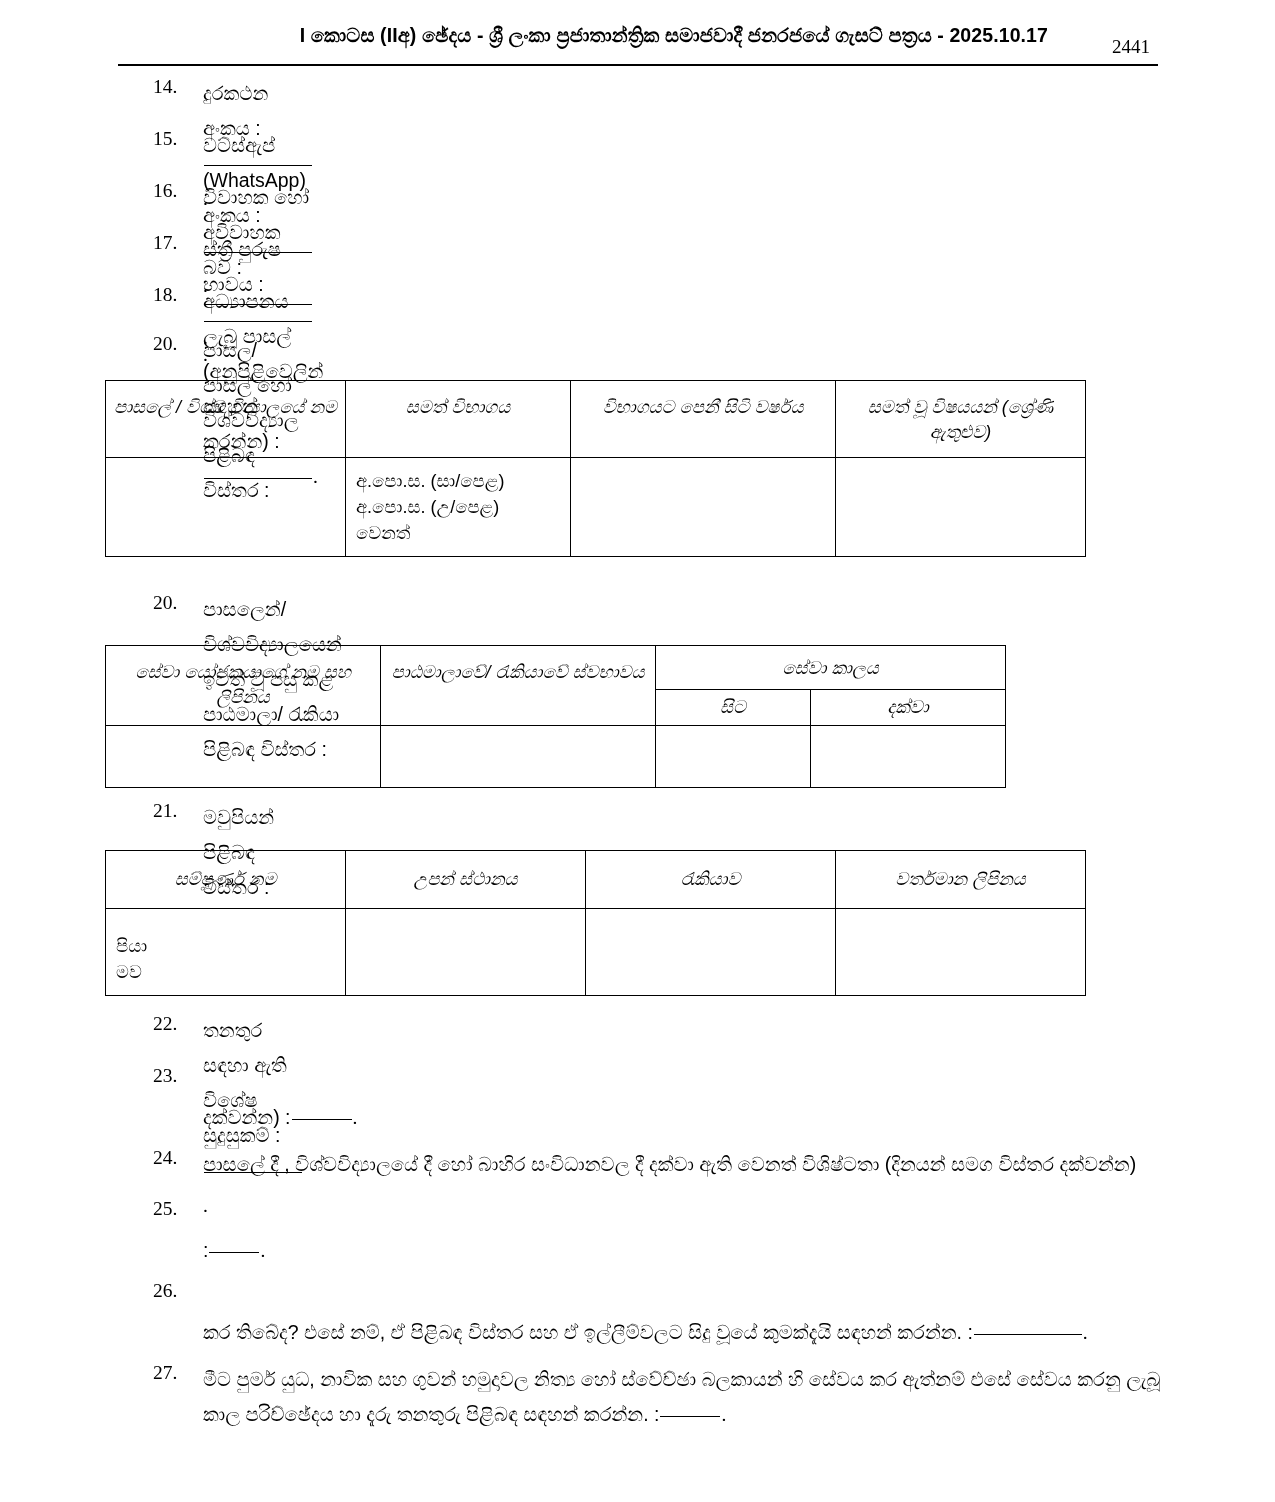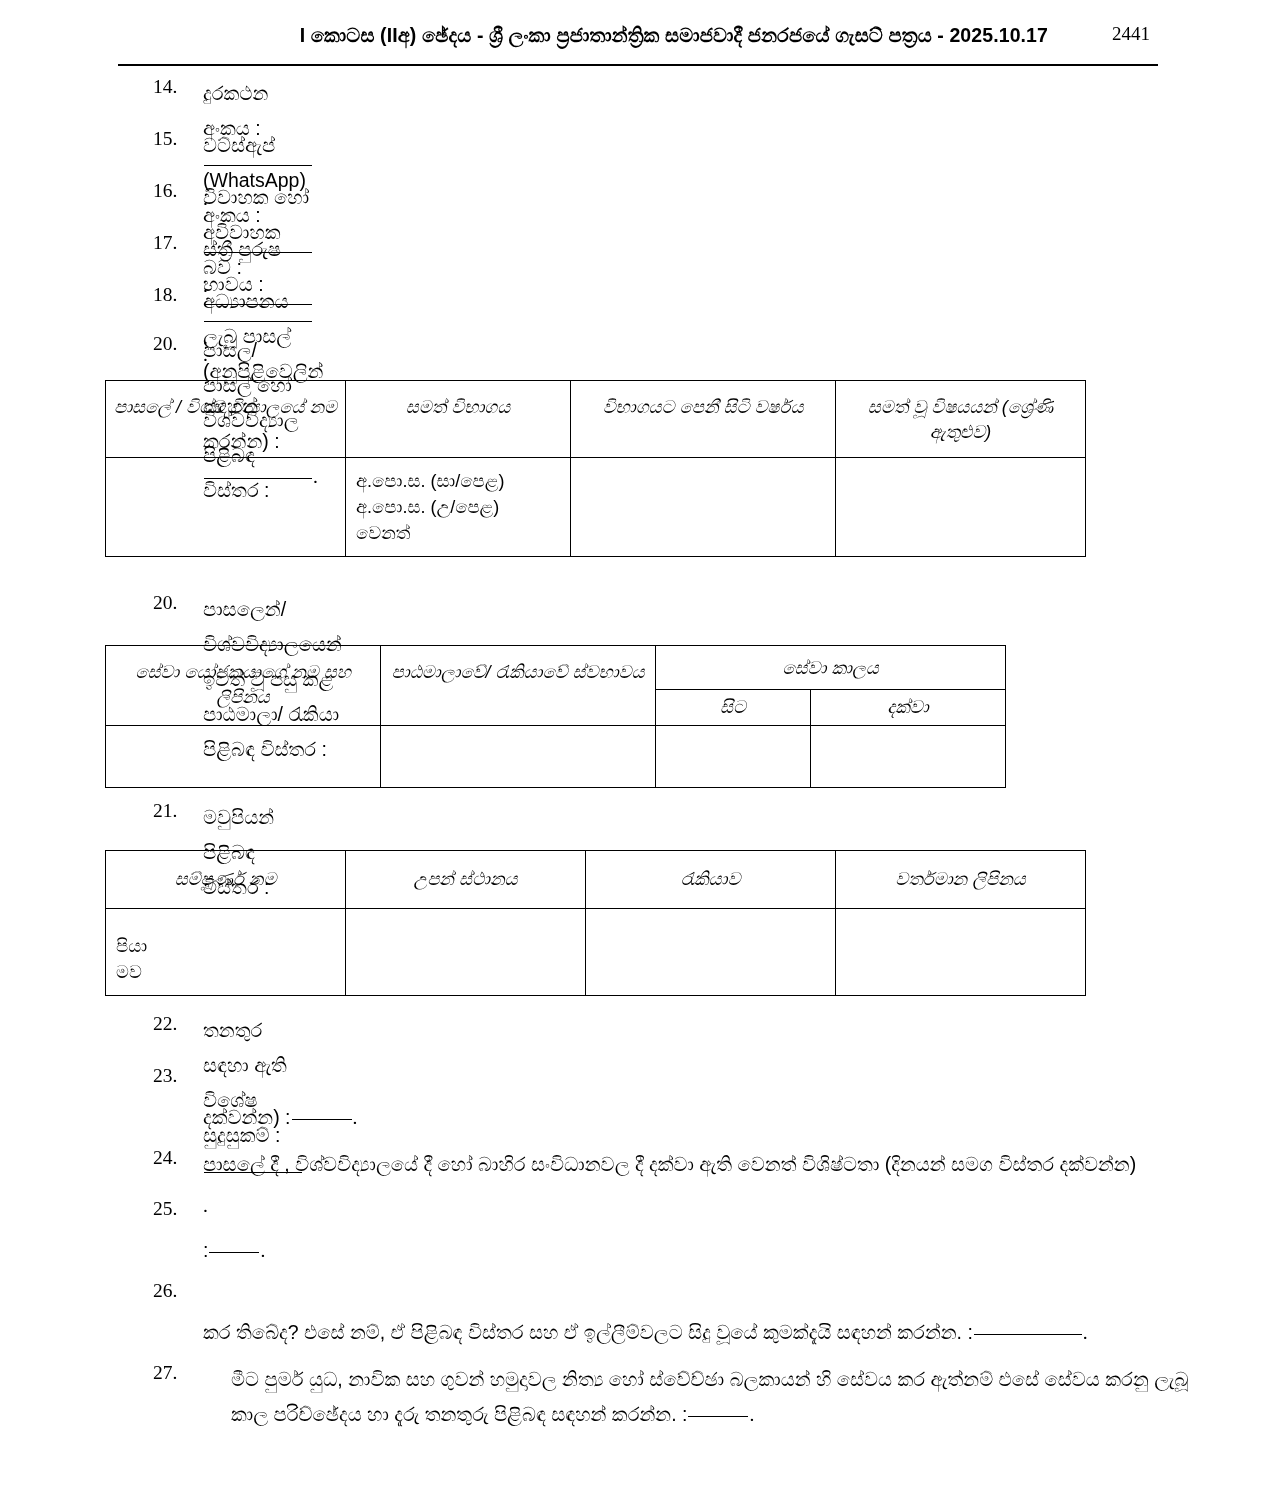--- a/index.html
+++ b/index.html
@@ -47,21 +47,21 @@
     width: 930px;
     text-align: right;
     font-size: 20.5px;
     font-weight: bold;
     letter-spacing: 0.1px;
     white-space: nowrap;
   }
   .header-pageno {
     position: absolute;
     right: 8px;
-    top: 3px;
+    top: 16px;
     font-size: 19px;
     font-weight: normal;
   }
 
   
   .item {
     position: absolute;
     display: block;
   }
   .item .num {
@@ -292,19 +292,19 @@
   <div class="item" style="left:145px; top:1280px; width:1020px;">
     <span class="num">26.</span>
     <span class="body" style="width:1010px;">
       <br>
       <span class="sin">කර තිබේද? එසේ නම්, ඒ පිළිබඳ විස්තර සහ ඒ ඉල්ලීම්වලට සිදු වූයේ කුමක්දැයි සඳහන් කරන්න. :</span><span class="rule r-long"></span>.
     </span>
   </div>
 
   <div class="item" style="left:145px; top:1362px; width:1020px;">
     <span class="num">27.</span>
-    <span class="body" style="width:1010px;margin-left:28px;">
+    <span class="body" style="width:1010px;">
       <span class="sin">මීට පුර්ම යුධ, නාවික සහ ගුවන් හමුදාවල නිත්‍ය හෝ ස්වේච්ඡා බලකායන් හි සේවය කර ඇත්නම් එසේ සේවය කරනු ලැබූ</span><br>
       <span class="sin">කාල පරිච්ඡේදය හා දැරු තනතුරු පිළිබඳ සඳහන් කරන්න. :</span><span class="rule r-short"></span>.
     </span>
   </div>
 
 </div>
 
 </body></html>

